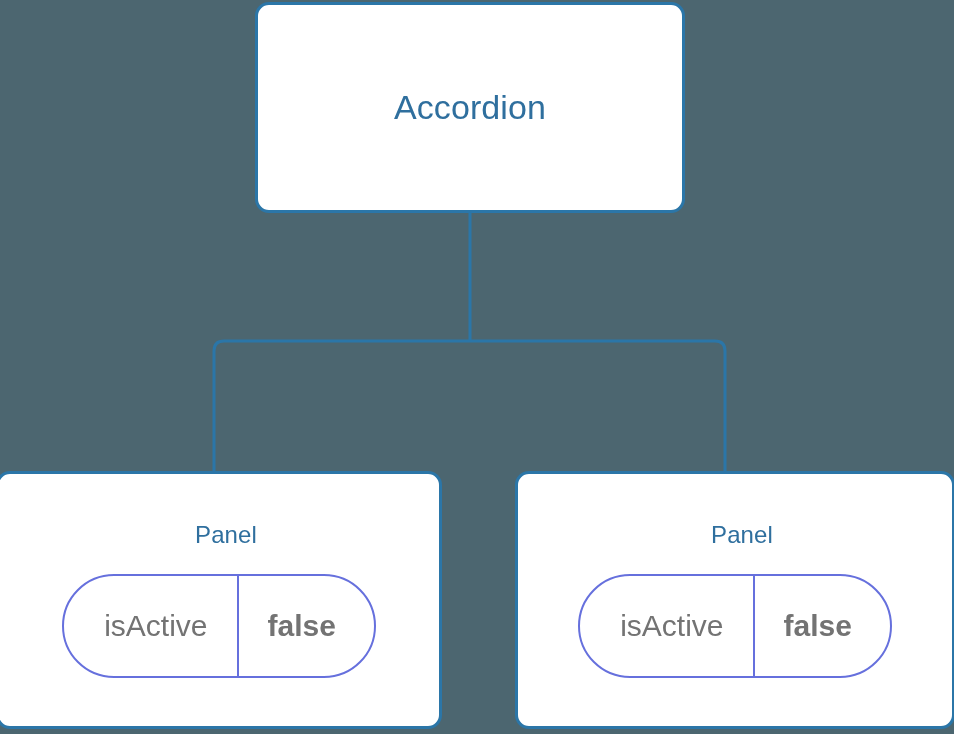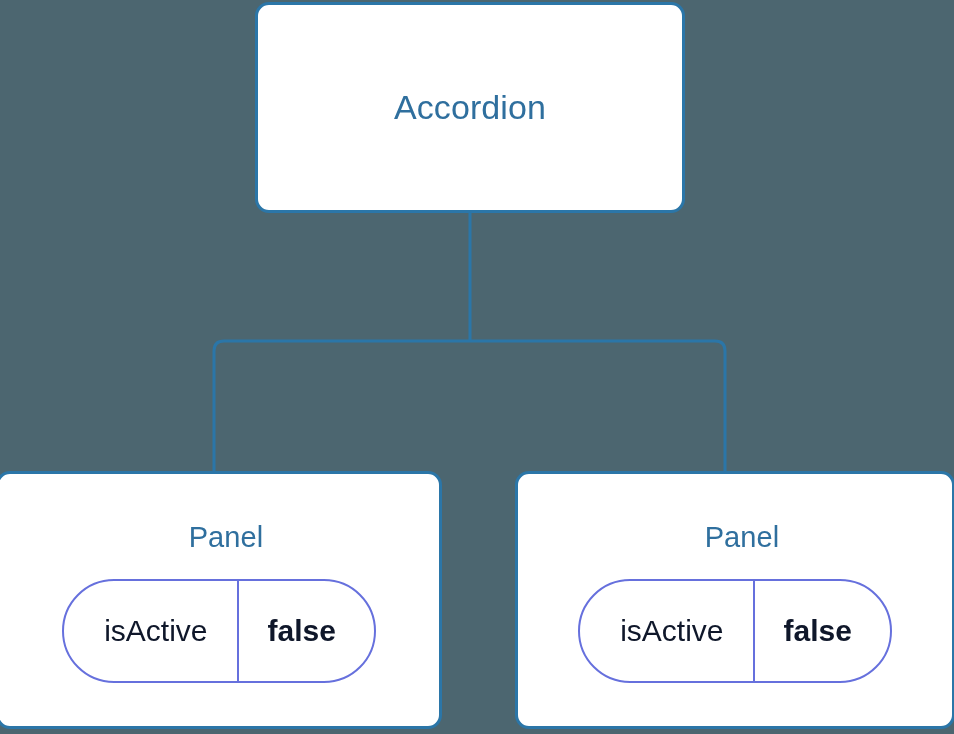--- a/index.html
+++ b/index.html
@@ -55,38 +55,38 @@
   .node-leaf-left  { left: -4px;  width: 446px; }
   .node-leaf-right { left: 515px; width: 440px; }
 
   .node-title {
     color: #2f6f9e;
     font-weight: 400;
     letter-spacing: 0.1px;
     white-space: nowrap;
   }
   .node-root .node-title { font-size: 34px; }
-  .node-leaf .node-title { font-size: 29px; margin-top: 47px; margin-left: 14px; }
+  .node-leaf .node-title { font-size: 24px; margin-top: 47px; margin-left: 14px; }
 
   
   .pill {
     margin-top: 25px;
     height: 100px;
     display: flex;
     align-items: stretch;
     border: 2px solid #6670dd;
     border-radius: 52px;
     background: transparent;
     overflow: hidden;
   }
   .pill-cell {
     display: flex;
     align-items: center;
     justify-content: center;
-    color: #0f172a;
+    color: #737373;
     font-size: 30px;
     white-space: nowrap;
     box-sizing: border-box;
   }
   .pill-key {
     padding: 0 30px 0 40px;
     min-width: 136px;
   }
   .pill-divider {
     width: 2px;

